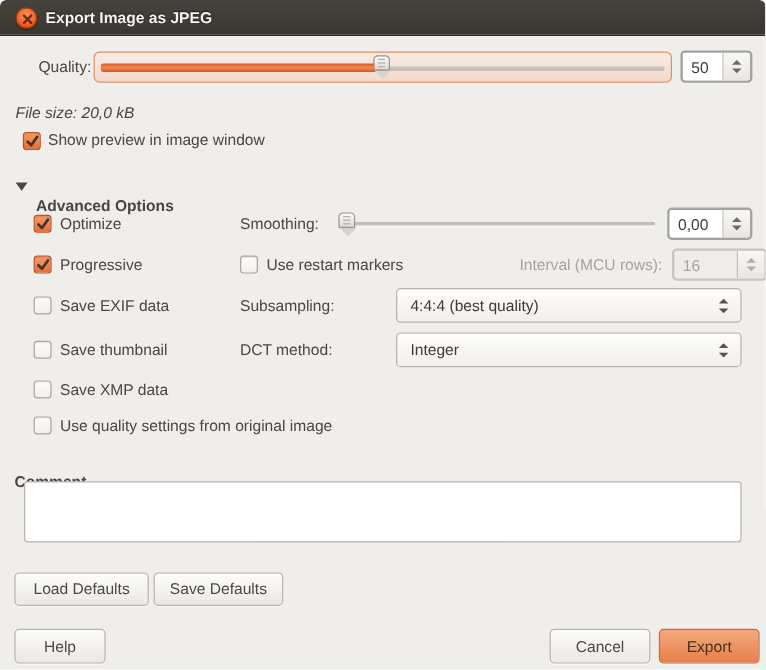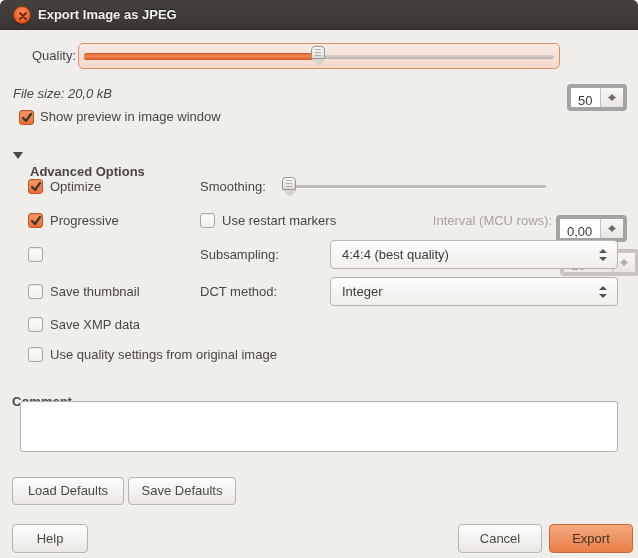--- a/index.html
+++ b/index.html
@@ -69,22 +69,22 @@
     background:linear-gradient(#fdfdfc,#f1eeeb);
     border:1px solid #b7b2ac;
     line-height:27px; padding-left:11px; color:#3f3b37;
   }
   .updown { position:absolute; right:10px; top:50%; margin-top:-6px; width:8px; height:12px; }
   .updown .u { position:absolute; left:0; top:0;   width:0; height:0; border-left:4px solid transparent; border-right:4px solid transparent; border-bottom:4px solid #57534e; }
   .updown .d { position:absolute; left:0; bottom:0; width:0; height:0; border-left:4px solid transparent; border-right:4px solid transparent; border-top:4px solid #57534e; }
 
   
   .spin {
-    position:absolute; display:flex; border:4px solid #a3a3a3; border-radius:4px;
-    background:#ffffff; overflow:hidden;margin-top:42px;
+    position:absolute; display:flex; border:2px solid #a3a3a3; border-radius:4px;
+    background:#ffffff; overflow:hidden;
   }
   .spin .entry { flex:1; background:#ffffff; line-height:25px; padding-left:7px; color:#3f3b37; }
   .spin .arrows {
     position:relative; width:23px; border-left:1px solid #c4c0ba;
     background:linear-gradient(#f9f7f5,#e9e6e2);
   }
   .spin .arrows .u { position:absolute; left:7px; top:6px;    width:0; height:0; border-left:4px solid transparent; border-right:4px solid transparent; border-bottom:4px solid #6e6a65; }
   .spin .arrows .d { position:absolute; left:7px; bottom:6px; width:0; height:0; border-left:4px solid transparent; border-right:4px solid transparent; border-top:4px solid #6e6a65; }
   .spin.disabled { background:#eeebe8; border-color:#c9c4bf; }
   .spin.disabled .entry { background:#eeebe8; color:#a8a39d; }
@@ -218,20 +218,21 @@
   <div class="lbl dim" style="left:410px; top:210px; width:142px; text-align:right; line-height:21px;">Interval (MCU rows):</div>
   <div class="spin disabled" style="left:560px; top:207px; width:79px; height:27px;">
     <div class="entry">16</div>
     <div class="arrows">
         <span class="u"></span>
         <span class="d"></span>
       </div>
   </div>
 
   <div class="chk" style="left:28px; top:247px;"></div>
+  <div class="lbl" style="left:50px; top:240px; line-height:29px;">Save EXIF data</div>
   <div class="lbl" style="left:200px; top:240px; line-height:29px;">Subsampling:</div>
   <div class="dd" style="left:330px; top:240px; width:288px;">
     <span>4:4:4 (best quality)</span>
     <span class="updown">
         <span class="u"></span>
         <span class="d"></span>
       </span>
   </div>
 
   <div class="chk" style="left:28px; top:284px;"></div>

